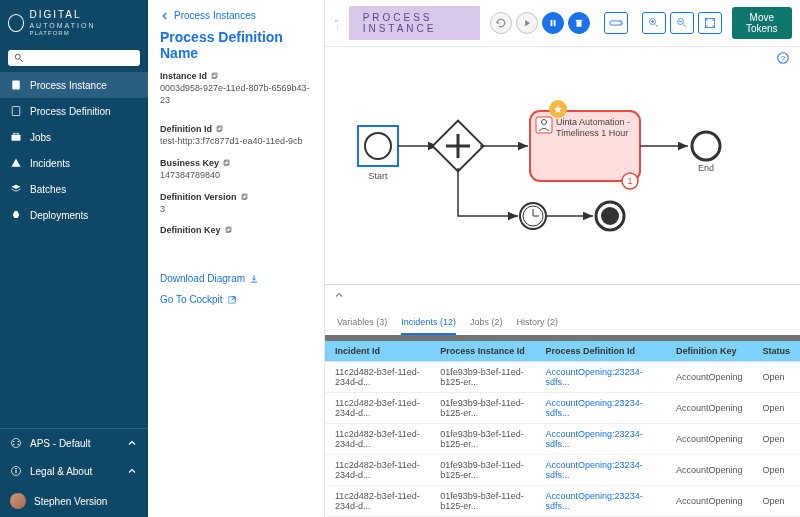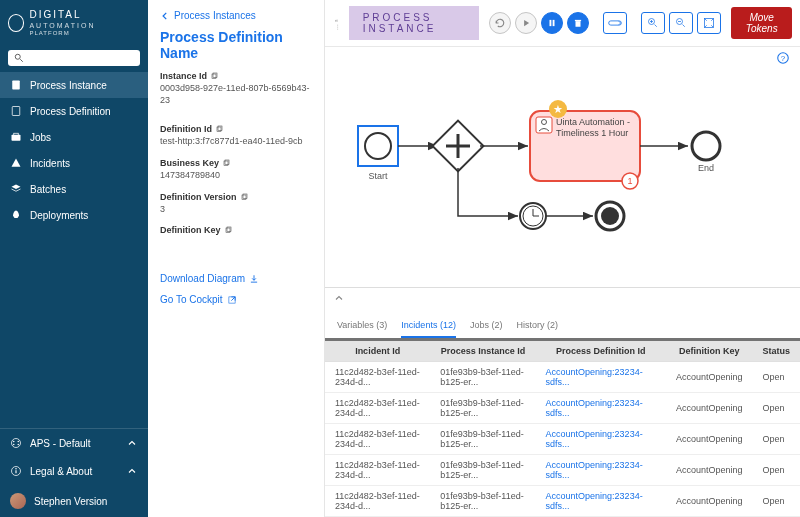--- a/index.html
+++ b/index.html
@@ -30,30 +30,30 @@
 .field-label svg { width: 8px; height: 8px; }
 .field-value { font-size: 9px; color: #555; word-break: break-all; line-height: 1.3; }
 .link { color: #1a73e8; font-size: 10px; display: flex; align-items: center; gap: 4px; cursor: pointer; margin-top: 10px; }
 .main { flex: 1; display: flex; flex-direction: column; background: #fff; }
 .toolbar { display: flex; align-items: center; padding: 6px 8px; gap: 6px; border-bottom: 1px solid #e8e8e8; }
 .collapse { width: 14px; display:flex; flex-direction:column; align-items:center; font-size:6px; color:#999; cursor:pointer; }
 .pi-badge { background: #d9c9e8; color: #5e3d94; padding: 6px 14px; font-size: 10px; letter-spacing: 3px; font-weight: 500; }
 .tbtn { width: 22px; height: 22px; border: 1px solid #c5c5c5; border-radius: 50%; display: flex; align-items: center; justify-content: center; cursor: pointer; color: #888; background: #f5f5f5; }
 .tbtn.primary { background: #1a73e8; border-color: #1a73e8; color: #fff; }
 .sqbtn { width: 24px; height: 22px; border: 1px solid #1a73e8; border-radius: 3px; display: flex; align-items: center; justify-content: center; cursor: pointer; color: #1a73e8; }
-.move-btn { background: #b91c1c; color: #fff; border: none; border-radius: 3px; padding: 5px 10px; font-size: 10px; cursor: pointer; font-style: italic; }
+.move-btn { background: #0f766e; color: #fff; border: none; border-radius: 3px; padding: 5px 10px; font-size: 10px; cursor: pointer; }
 .help { margin-left: auto; color: #1a73e8; cursor: pointer; padding: 4px 10px; }
 .diagram { flex: 1; position: relative; background: #fff; }
 .tabs-panel { border-top: 1px solid #ddd; }
 .tabs-toggle { padding: 4px 8px; color: #888; cursor: pointer; }
-.tabs { display: flex; gap: 14px; padding: 6px 12px 0; border-bottom: 3px solid #737373; }
+.tabs { display: flex; gap: 14px; padding: 6px 12px 0; border-bottom: 6px solid #737373; }
 .tab { font-size: 9px; color: #777; padding: 4px 0 6px; cursor: pointer; }
 .tab.active { color: #1a73e8; border-bottom: 2px solid #1a73e8; }
 table { width: 100%; border-collapse: collapse; font-size: 9px; }
-th { text-align: center; padding: 5px 10px; font-weight: 600; color: #333; background: #e5e5e5; border-bottom: 1px solid #e0e0e0; }
+th { text-align: left; padding: 5px 10px; font-weight: 600; color: #333; background: #7dd3fc; border-bottom: 1px solid #e0e0e0; }
 td { padding: 5px 10px; border-bottom: 1px solid #eee; color: #555; }
 td.lk { color: #1a73e8; }
 svg { fill: currentColor; }
 .group { display:flex; gap:4px; padding:0 4px; }
 </style>
 </head>
 <body>
 
 <div class="app">
 

